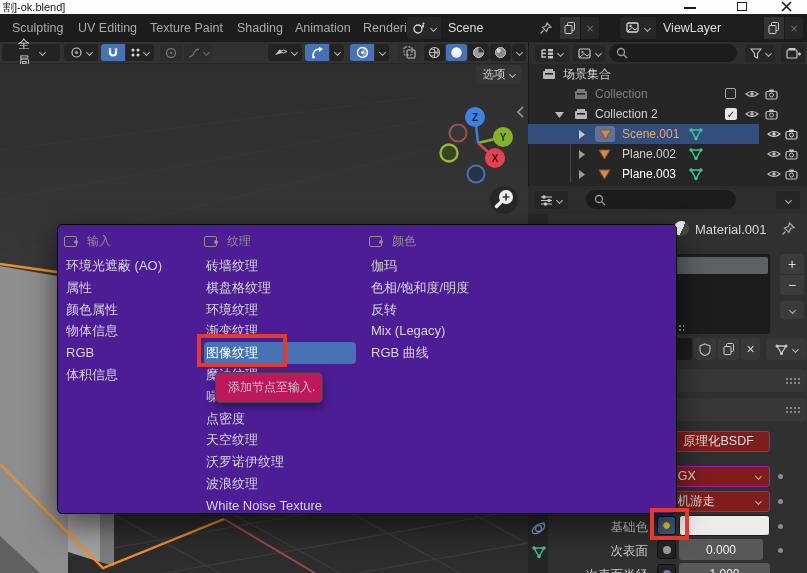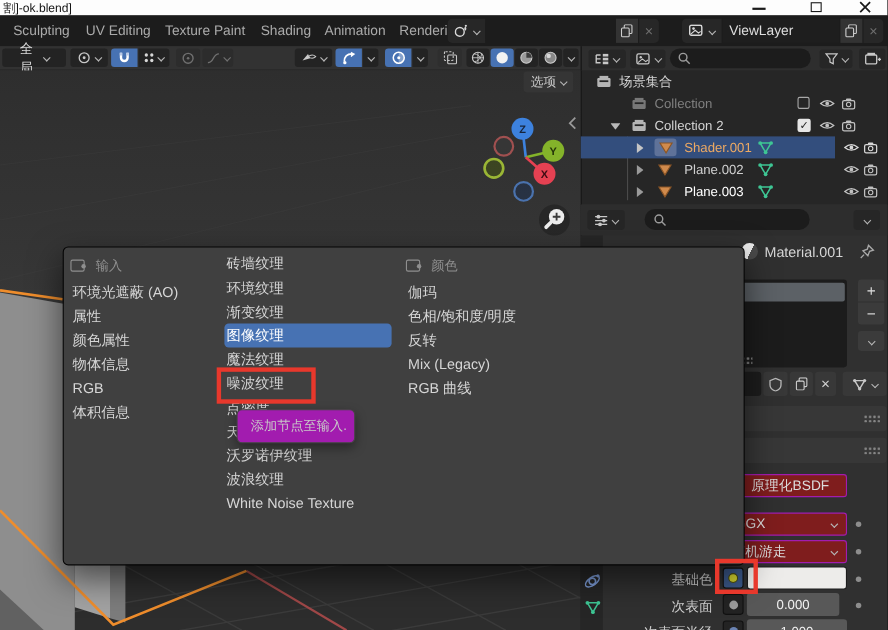--- a/index.html
+++ b/index.html
@@ -29,28 +29,28 @@
 #outliner-h{left:528px;top:42px;width:279px;height:22px;background:#2e2e2e;border-left:1px solid #191919}
 .orow{position:absolute;left:528px;width:279px;height:20px;display:flex;align-items:center}
 #props{left:528px;top:186px;width:279px;height:387px;background:#303030;border-left:1px solid #191919}
 #props-h{left:528px;top:186px;width:279px;height:28px;background:#2d2d2d}
 #tabstrip{left:528px;top:214px;width:20px;height:359px;background:#262626}
 .pfield{position:absolute;background:#7f1d1d;border:1px solid #a21caf;border-radius:3px;color:#dcdcdc;font-size:12.5px;display:flex;align-items:center}
 .plabel{position:absolute;width:100px;text-align:right;color:#cfcfcf;font-size:12.5px}
 .socket{position:absolute;width:19px;height:19px;border:1px solid #111;border-radius:3px;display:flex;align-items:center;justify-content:center}
 .kdot{position:absolute;width:5px;height:5px;border-radius:50%;background:#8d8d8d}
 
-#menu{left:57px;top:224px;width:620px;height:290px;background:#404040;border:1px solid #050505;border-radius:5px;box-shadow:0 12px 30px rgba(0,0,0,.55);z-index:50}
+#menu{left:57px;top:224px;width:620px;height:290px;background:#4c1d95;border:1px solid #050505;border-radius:5px;box-shadow:0 12px 30px rgba(0,0,0,.55);z-index:50}
 .mcol{position:absolute;top:4px}
 .mhead{display:flex;align-items:center;height:24px;color:#8f8f8f;font-size:12px;margin-bottom:2px}
 .mico{width:13px;height:11px;border:1.3px solid #8f8f8f;border-radius:2px;position:relative;margin-right:10px}
 .mico:after{content:"";position:absolute;right:-2px;top:3px;width:4px;height:4px;border-radius:50%;background:#8f8f8f}
 .mi{height:21.8px;line-height:21.8px;color:#d6d6d6;font-size:13px;padding-left:2px;white-space:nowrap}
 .mi.active{background:#4772b3;border-radius:4px;color:#fff;width:152px}
-#tooltip{left:215px;top:372px;width:108px;height:31px;background:#a21caf;border:1px solid #454545;border-radius:5px;z-index:60;color:#c8c8c8;font-size:12px;line-height:29px;padding-left:12px;box-shadow:0 4px 10px rgba(0,0,0,.4)}
+#tooltip{left:215px;top:372px;width:108px;height:31px;background:#be185d;border:1px solid #454545;border-radius:5px;z-index:60;color:#c8c8c8;font-size:12px;line-height:29px;padding-left:12px;box-shadow:0 4px 10px rgba(0,0,0,.4)}
 .redbox{position:absolute;border:4px solid #e8382c;z-index:70}
 .eyebrow{font-size:11px}
 svg{display:block}
 </style>
 </head>
 <body>
 
 <div id="stage">
 
   <div class="abs" id="titlebar">
@@ -70,20 +70,27 @@
     <span class="tab" style="left:295px">Animation</span>
     <span class="tab" style="left:363px">Renderi</span>
 
     <div class="abs sbtn" style="left:407px;top:3px;width:34px;height:22px;border-radius:4px 0 0 4px;background:#272727">
       <svg width="14" height="12">
           <circle cx="5" cy="7" r="4" fill="none" stroke="#d8d8d8" stroke-width="1.3"></circle>
           <path d="M10,2 q2,2 0,4 q-2,-2 0,-4" fill="#d8d8d8"></path>
           <circle cx="10.5" cy="1.5" r="1" fill="#d8d8d8"></circle>
         </svg>
       <span class="chv"></span>
+    </div>
+    <div class="abs idfield" style="left:442px;top:3px;width:117px;height:22px;padding:0 6px">
+      <span>Scene</span>
+      <svg style="margin-left:auto" width="14" height="14">
+          <path d="M8,2 L12,6 L9,7 L7.5,10.5 L3.5,6.5 L7,5 Z" fill="none" stroke="#a8a8a8" stroke-width="1.2"></path>
+          <path d="M4.5,9.5 L1.5,12.5" stroke="#a8a8a8" stroke-width="1.2"></path>
+        </svg>
     </div>
     <div class="abs sbtn" style="left:560px;top:3px;width:20px;height:22px;background:#333">
       <svg width="12" height="12">
           <rect x="3.5" y="0.5" width="7" height="8" rx="1" fill="none" stroke="#cfcfcf"></rect>
           <rect x="1" y="3.5" width="7" height="8" rx="1" fill="#333" stroke="#cfcfcf"></rect>
         </svg>
     </div>
     <div class="abs sbtn" style="left:581px;top:3px;width:18px;height:22px;background:#272727;border-radius:0 4px 4px 0;color:#6e6e6e;font-size:13px">×</div>
 
     <div class="abs sbtn" style="left:620px;top:3px;width:36px;height:22px;border-radius:4px 0 0 4px;background:#272727">
@@ -368,21 +375,21 @@
 
   <div class="orow" style="top:124px;background:linear-gradient(90deg,#334e7d 0,#334e7d 231px,transparent 231px)">
     <svg style="margin-left:50px" width="7" height="9">
         <path d="M1,0 L7,4.5 L1,9 Z" fill="#c5c5c5"></path>
       </svg>
     <span class="flex" style="margin-left:10px;width:20px;height:16px;background:#5f7299;border-radius:3px;justify-content:center">
       <svg width="13" height="11">
           <path d="M1,1 H12 L6.5,10 Z" fill="#d08a4c" stroke="#8a5526"></path>
         </svg>
     </span>
-    <span style="margin-left:7px;color:#eda963">Shader.001</span>
+    <span style="margin-left:7px;color:#eda963">Scene.001</span>
     <svg class="abs" style="left:160px;top:3px" width="16" height="14">
         <path d="M3,3 H13 L8,11.5 Z" fill="none" stroke="#3ec694" stroke-width="1.4"></path>
         <circle cx="3" cy="3" r="1.7" fill="#3ec694"></circle>
         <circle cx="13" cy="3" r="1.7" fill="#3ec694"></circle>
         <circle cx="8" cy="11.5" r="1.7" fill="#3ec694"></circle>
       </svg>
     <svg class="abs" style="left:239px;top:5px" width="14" height="10">
         <path d="M1,5 Q7,0 13,5 Q7,10 1,5 Z" fill="none" stroke="#d8d8d8" stroke-width="1.2"></path>
         <circle cx="7" cy="5" r="1.7" fill="#d8d8d8"></circle>
       </svg>
@@ -577,21 +584,26 @@
           <span>输入</span>
         </div>
       <div class="mi">环境光遮蔽 (AO)</div>
       <div class="mi">属性</div>
       <div class="mi">颜色属性</div>
       <div class="mi">物体信息</div>
       <div class="mi">RGB</div>
       <div class="mi">体积信息</div>
     </div>
     <div class="mcol" style="left:146px;width:165px">
+      <div class="mhead">
+          <span class="mico"></span>
+          <span>纹理</span>
+        </div>
       <div class="mi">砖墙纹理</div>
+      <div class="mi">棋盘格纹理</div>
       <div class="mi">环境纹理</div>
       <div class="mi">渐变纹理</div>
       <div class="mi active">图像纹理</div>
       <div class="mi">魔法纹理</div>
       <div class="mi">噪波纹理</div>
       <div class="mi">点密度</div>
       <div class="mi">天空纹理</div>
       <div class="mi">沃罗诺伊纹理</div>
       <div class="mi">波浪纹理</div>
       <div class="mi">White Noise Texture</div>

